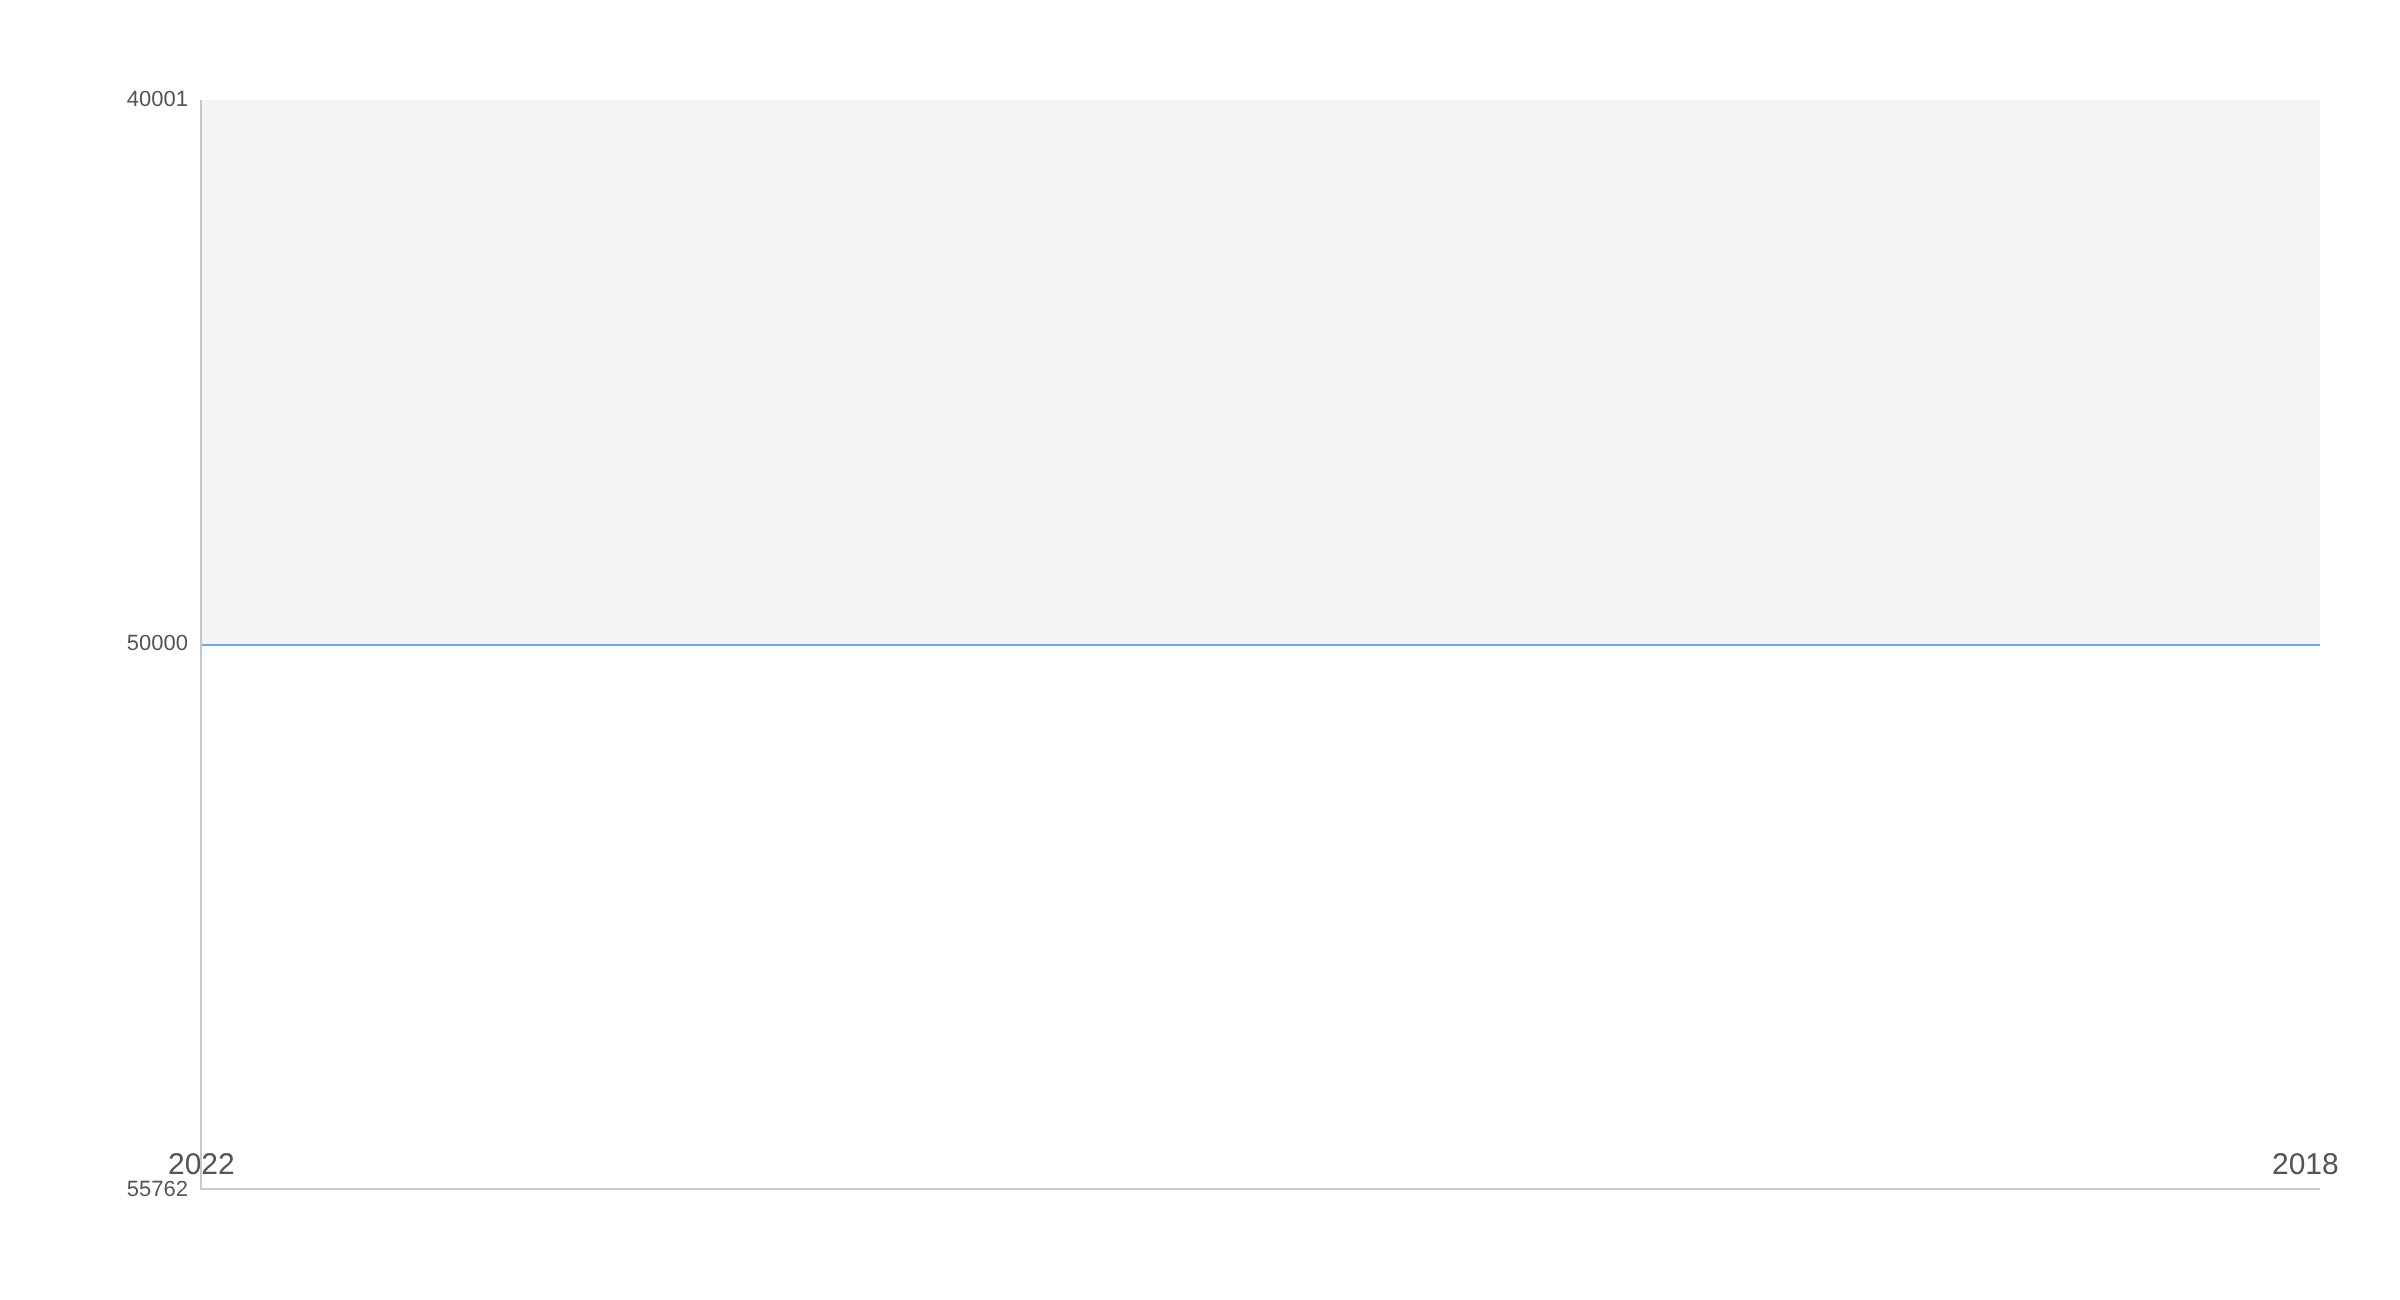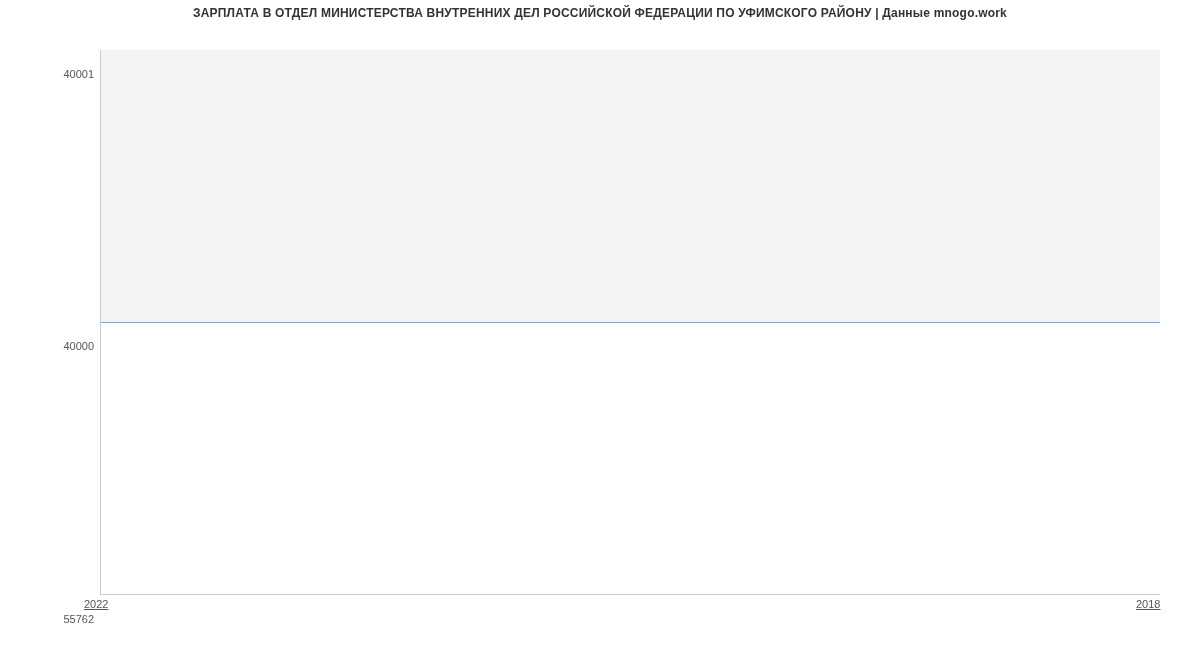--- a/index.html
+++ b/index.html
@@ -58,39 +58,36 @@
     border-top: 1.5px solid #6fa6e8;
   }
   .y-tick {
     position: absolute;
     right: 1106px;
     font-size: 11px;
     color: #555;
     text-align: right;
     transform: translateY(-50%);
     width: 60px;
-    margin-top: 24px;
   }
   .x-tick {
     position: absolute;
-    top: 598px;
-    font-size: 11px;
+    top: 574px;
+    font-size: 15px;
     color: #555;
-    text-decoration: underline;
   }
 </style>
 </head>
 <body>
 
 <div class="chart-wrap">
 
-  <div class="chart-title">ЗАРПЛАТА В ОТДЕЛ МИНИСТЕРСТВА ВНУТРЕННИХ ДЕЛ РОССИЙСКОЙ ФЕДЕРАЦИИ ПО УФИМСКОГО РАЙОНУ | Данные mnogo.work</div>
 
   <div class="y-tick" style="top:50px">40001</div>
-  <div class="y-tick" style="top:322px">40000</div>
+  <div class="y-tick" style="top:322px">50000</div>
   <div class="y-tick" style="top:595px">55762</div>
 
   <div class="x-tick" style="left:84px">2022</div>
   <div class="x-tick" style="left:1136px">2018</div>
 
   <div class="plot-area">
 
     <div class="shade" style="top:0; height:272px;"></div>
 
     <div class="grid-line" style="top:272px;"></div>

